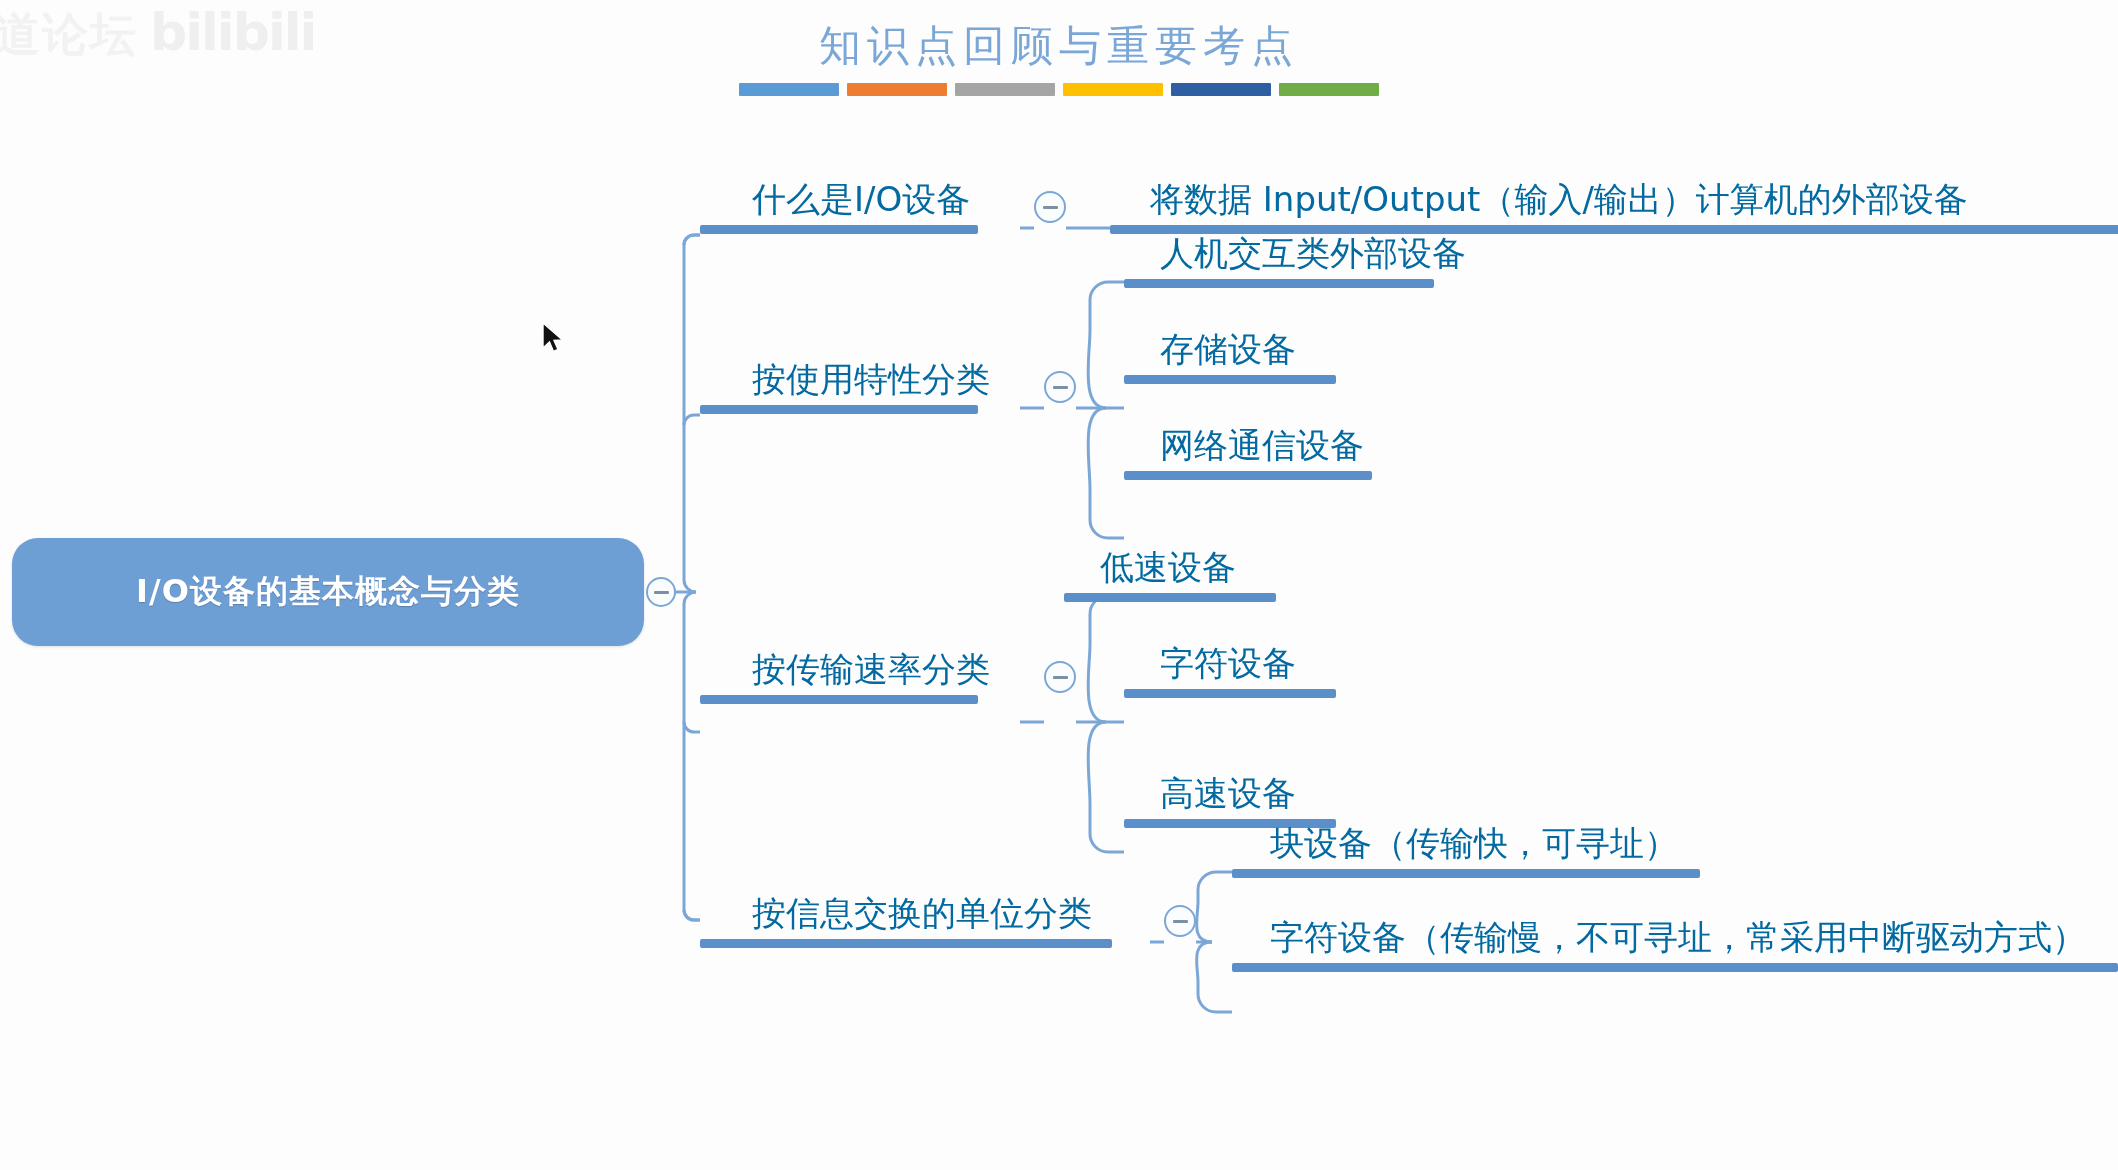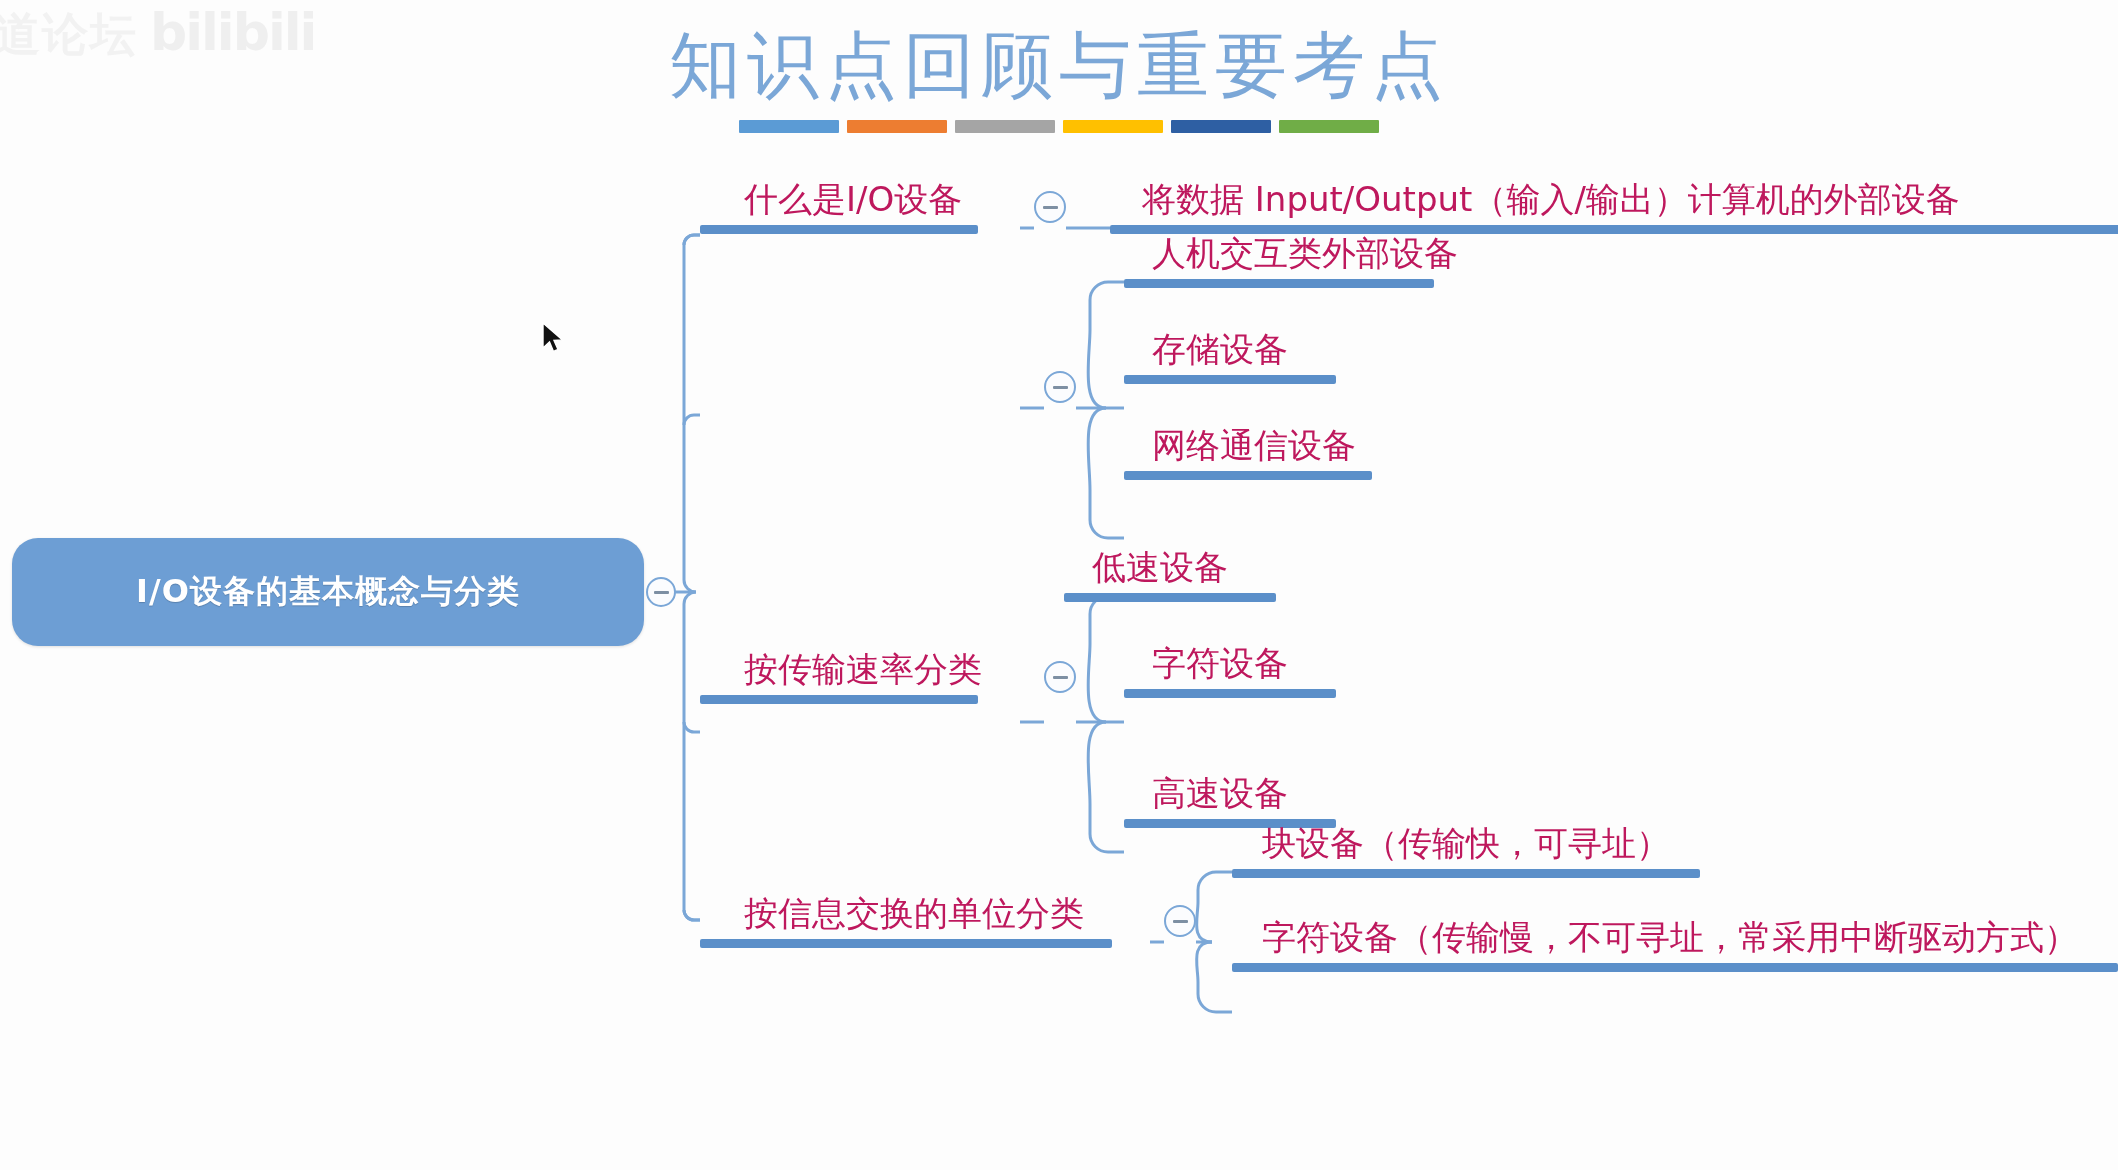--- a/index.html
+++ b/index.html
@@ -24,21 +24,21 @@
     position:absolute;left:150px;top:2px;
     font-size:52px;font-weight:bold;color:#efefef;
     font-family:"DejaVu Sans",sans-serif;letter-spacing:-2px;
     white-space:nowrap;
   }
 
   
   #title-block{position:absolute;left:0;top:20px;width:2118px;text-align:center;}
   #title-text{
     font-family:"DejaVu Serif","Liberation Serif",serif;
-    font-size:72px;color:#7ba7d7;letter-spacing:6px;
+    font-size:42px;color:#7ba7d7;letter-spacing:6px;
     line-height:1.25;white-space:nowrap;
   }
   #title-bars{margin-top:10px;display:flex;justify-content:center;gap:8px;}
   #title-bars .bar{width:100px;height:13px;border-radius:1px;}
 
   
   #mindmap{position:absolute;left:0;top:0;width:2118px;height:1170px;}
   #connectors{position:absolute;left:0;top:0;width:2118px;height:1170px;}
 
   
@@ -50,23 +50,23 @@
   }
   #root-label{
     color:#ffffff;font-size:32px;font-weight:bold;letter-spacing:1px;
     font-family:"DejaVu Sans",sans-serif;white-space:nowrap;
     text-shadow:0 1px 1px rgba(0,0,0,.18);
   }
 
   
   .node{position:absolute;white-space:nowrap;}
   .node .node-label{
-    display:block;font-size:34px;color:#be185d;
+    display:block;font-size:34px;color:#0369a1;
     font-family:"DejaVu Sans",sans-serif;
-    white-space:nowrap;line-height:1.05;
+    white-space:nowrap;line-height:1.05;margin-left:8px;
   }
   .node.lvl1 .node-label{font-size:34px;}
   .node.lvl2 .node-label{font-size:34px;}
   .node .underline{
     display:block;margin-top:7px;height:9px;border-radius:2px;
     background:#5b8fc9;
   }
 
   
   .toggle{
@@ -152,20 +152,24 @@
   </div>
   <div class="toggle" style="left:1034px;top:191px;">
     <span class="minus"></span>
   </div>
 
   <div class="node lvl2" style="left:1142px;top:182px;">
     <span class="node-label">将数据 Input/Output（输入/输出）计算机的外部设备</span>
     <span class="underline" style="width:1030px;margin-left:-32px;"></span>
   </div>
 
+  <div class="node lvl1" style="left:744px;top:362px;">
+    <span class="node-label">按使用特性分类</span>
+    <span class="underline" style="width:278px;margin-left:-44px;"></span>
+  </div>
   <div class="toggle" style="left:1044px;top:371px;">
     <span class="minus"></span>
   </div>
   <div class="node lvl2" style="left:1152px;top:236px;">
     <span class="node-label">人机交互类外部设备</span>
     <span class="underline" style="width:310px;margin-left:-28px;"></span>
   </div>
   <div class="node lvl2" style="left:1152px;top:332px;">
     <span class="node-label">存储设备</span>
     <span class="underline" style="width:212px;margin-left:-28px;"></span>

